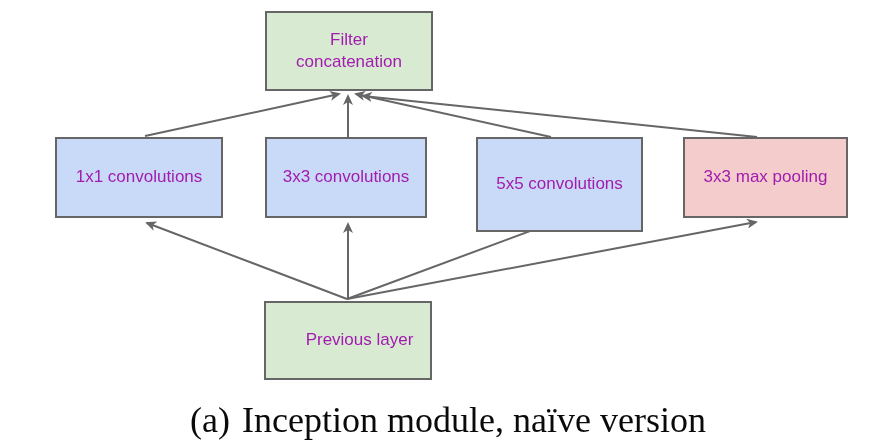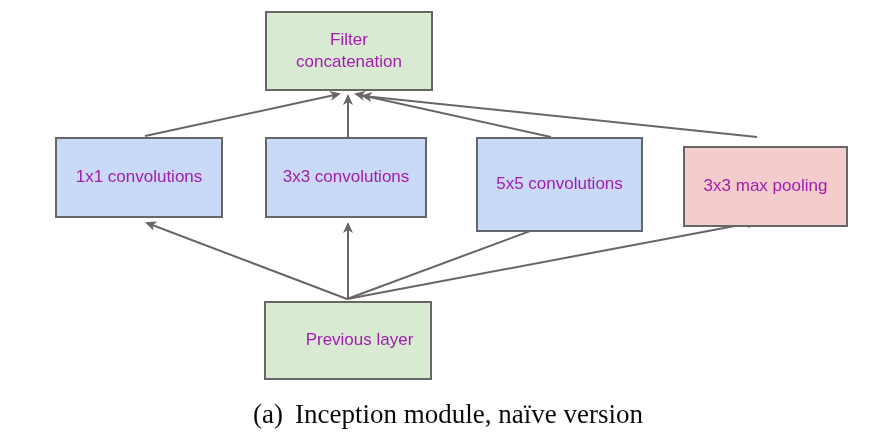--- a/index.html
+++ b/index.html
@@ -33,30 +33,30 @@
     text-align: center;
     font-size: 17px;
     line-height: 1.3;
     color: #a21caf;
     white-space: pre-line;
   }
   .n-filter  { left: 265px; top: 11px;  width: 168px; height: 80px; }
   .n-conv1   { left: 55px;  top: 137px; width: 168px; height: 81px; }
   .n-conv3   { left: 265px; top: 137px; width: 162px; height: 81px; }
   .n-conv5   { left: 476px; top: 137px; width: 167px; height: 95px; }
-  .n-maxpool { left: 683px; top: 146px; width: 165px; height: 81px; }
+  .n-maxpool { left: 683px; top: 137px; width: 165px; height: 81px; }
   .n-prev    { left: 264px; top: 301px; width: 168px; height: 79px; }
   .caption {
     position: absolute;
     left: 0;
     top: 399px;
     width: 896px;
     text-align: center;
     font-family: "Liberation Serif", serif;
-    font-size: 27px;
+    font-size: 36px;
     color: #0a0a0a;
   }
   .caption .cap-index { margin-right: 12px; }
 </style>
 </head>
 <body>
 
 <div class="canvas">
 
   <svg class="edges" viewBox="0 0 896 448" xmlns="http://www.w3.org/2000/svg">

